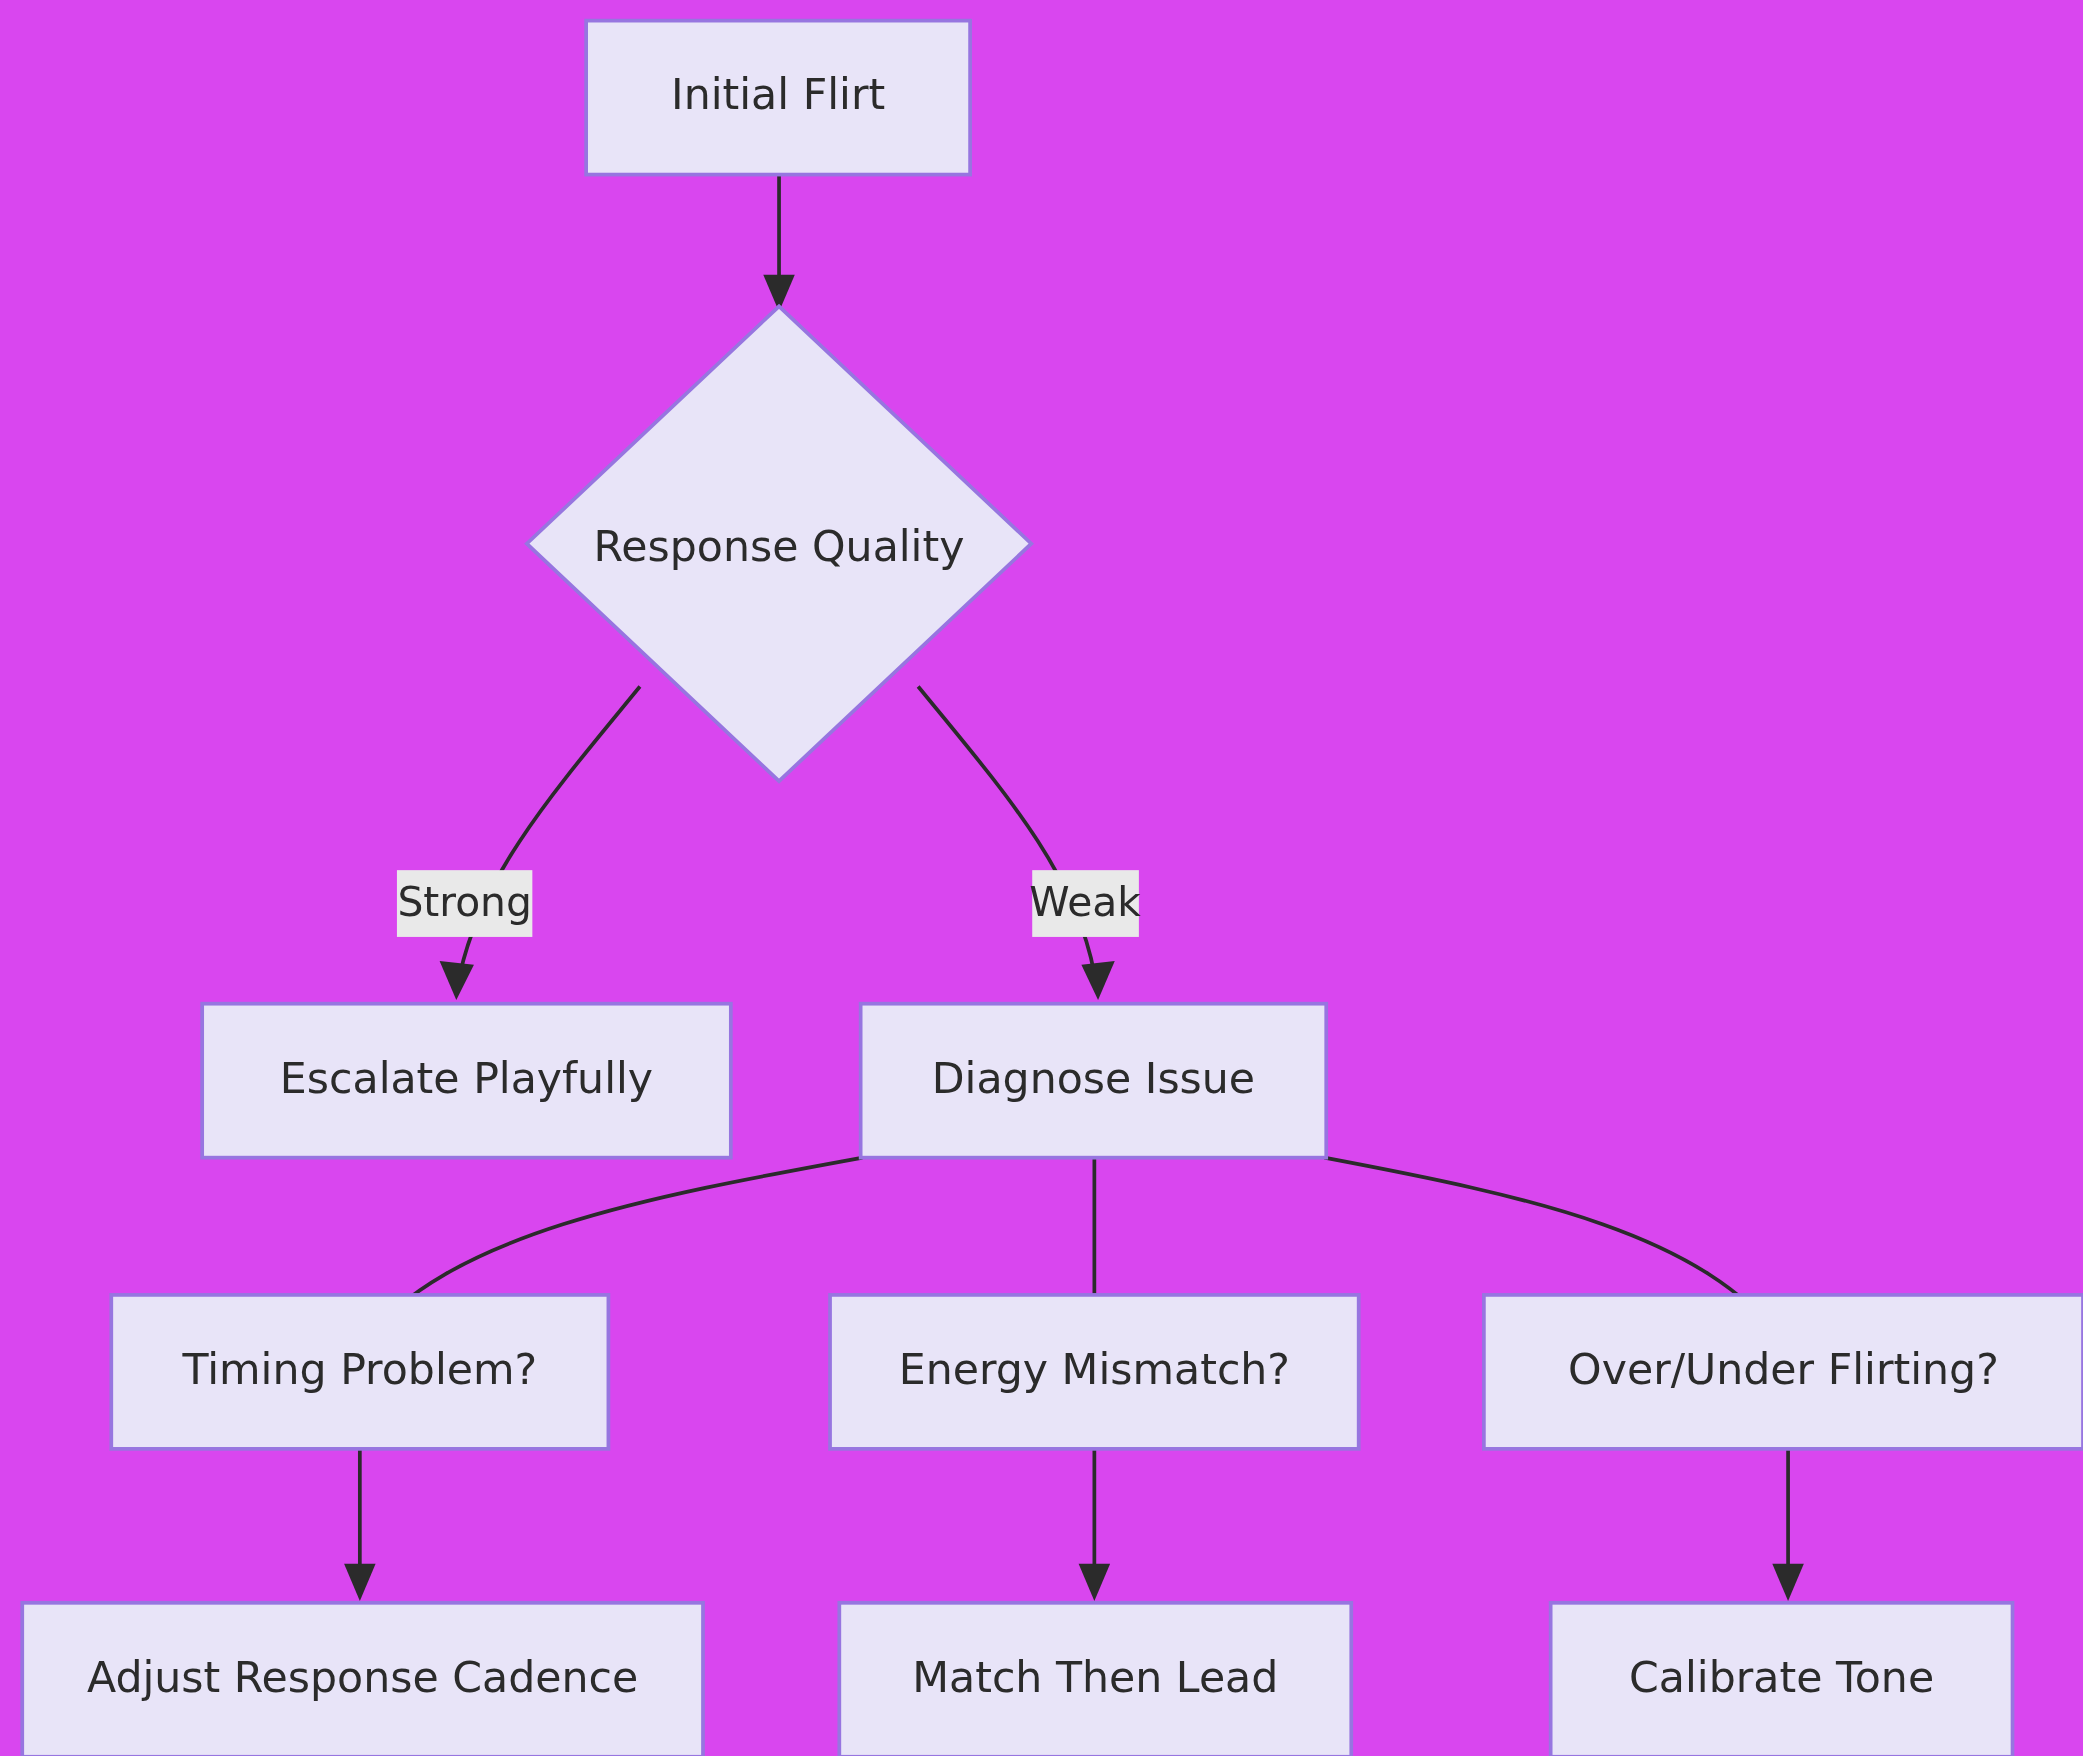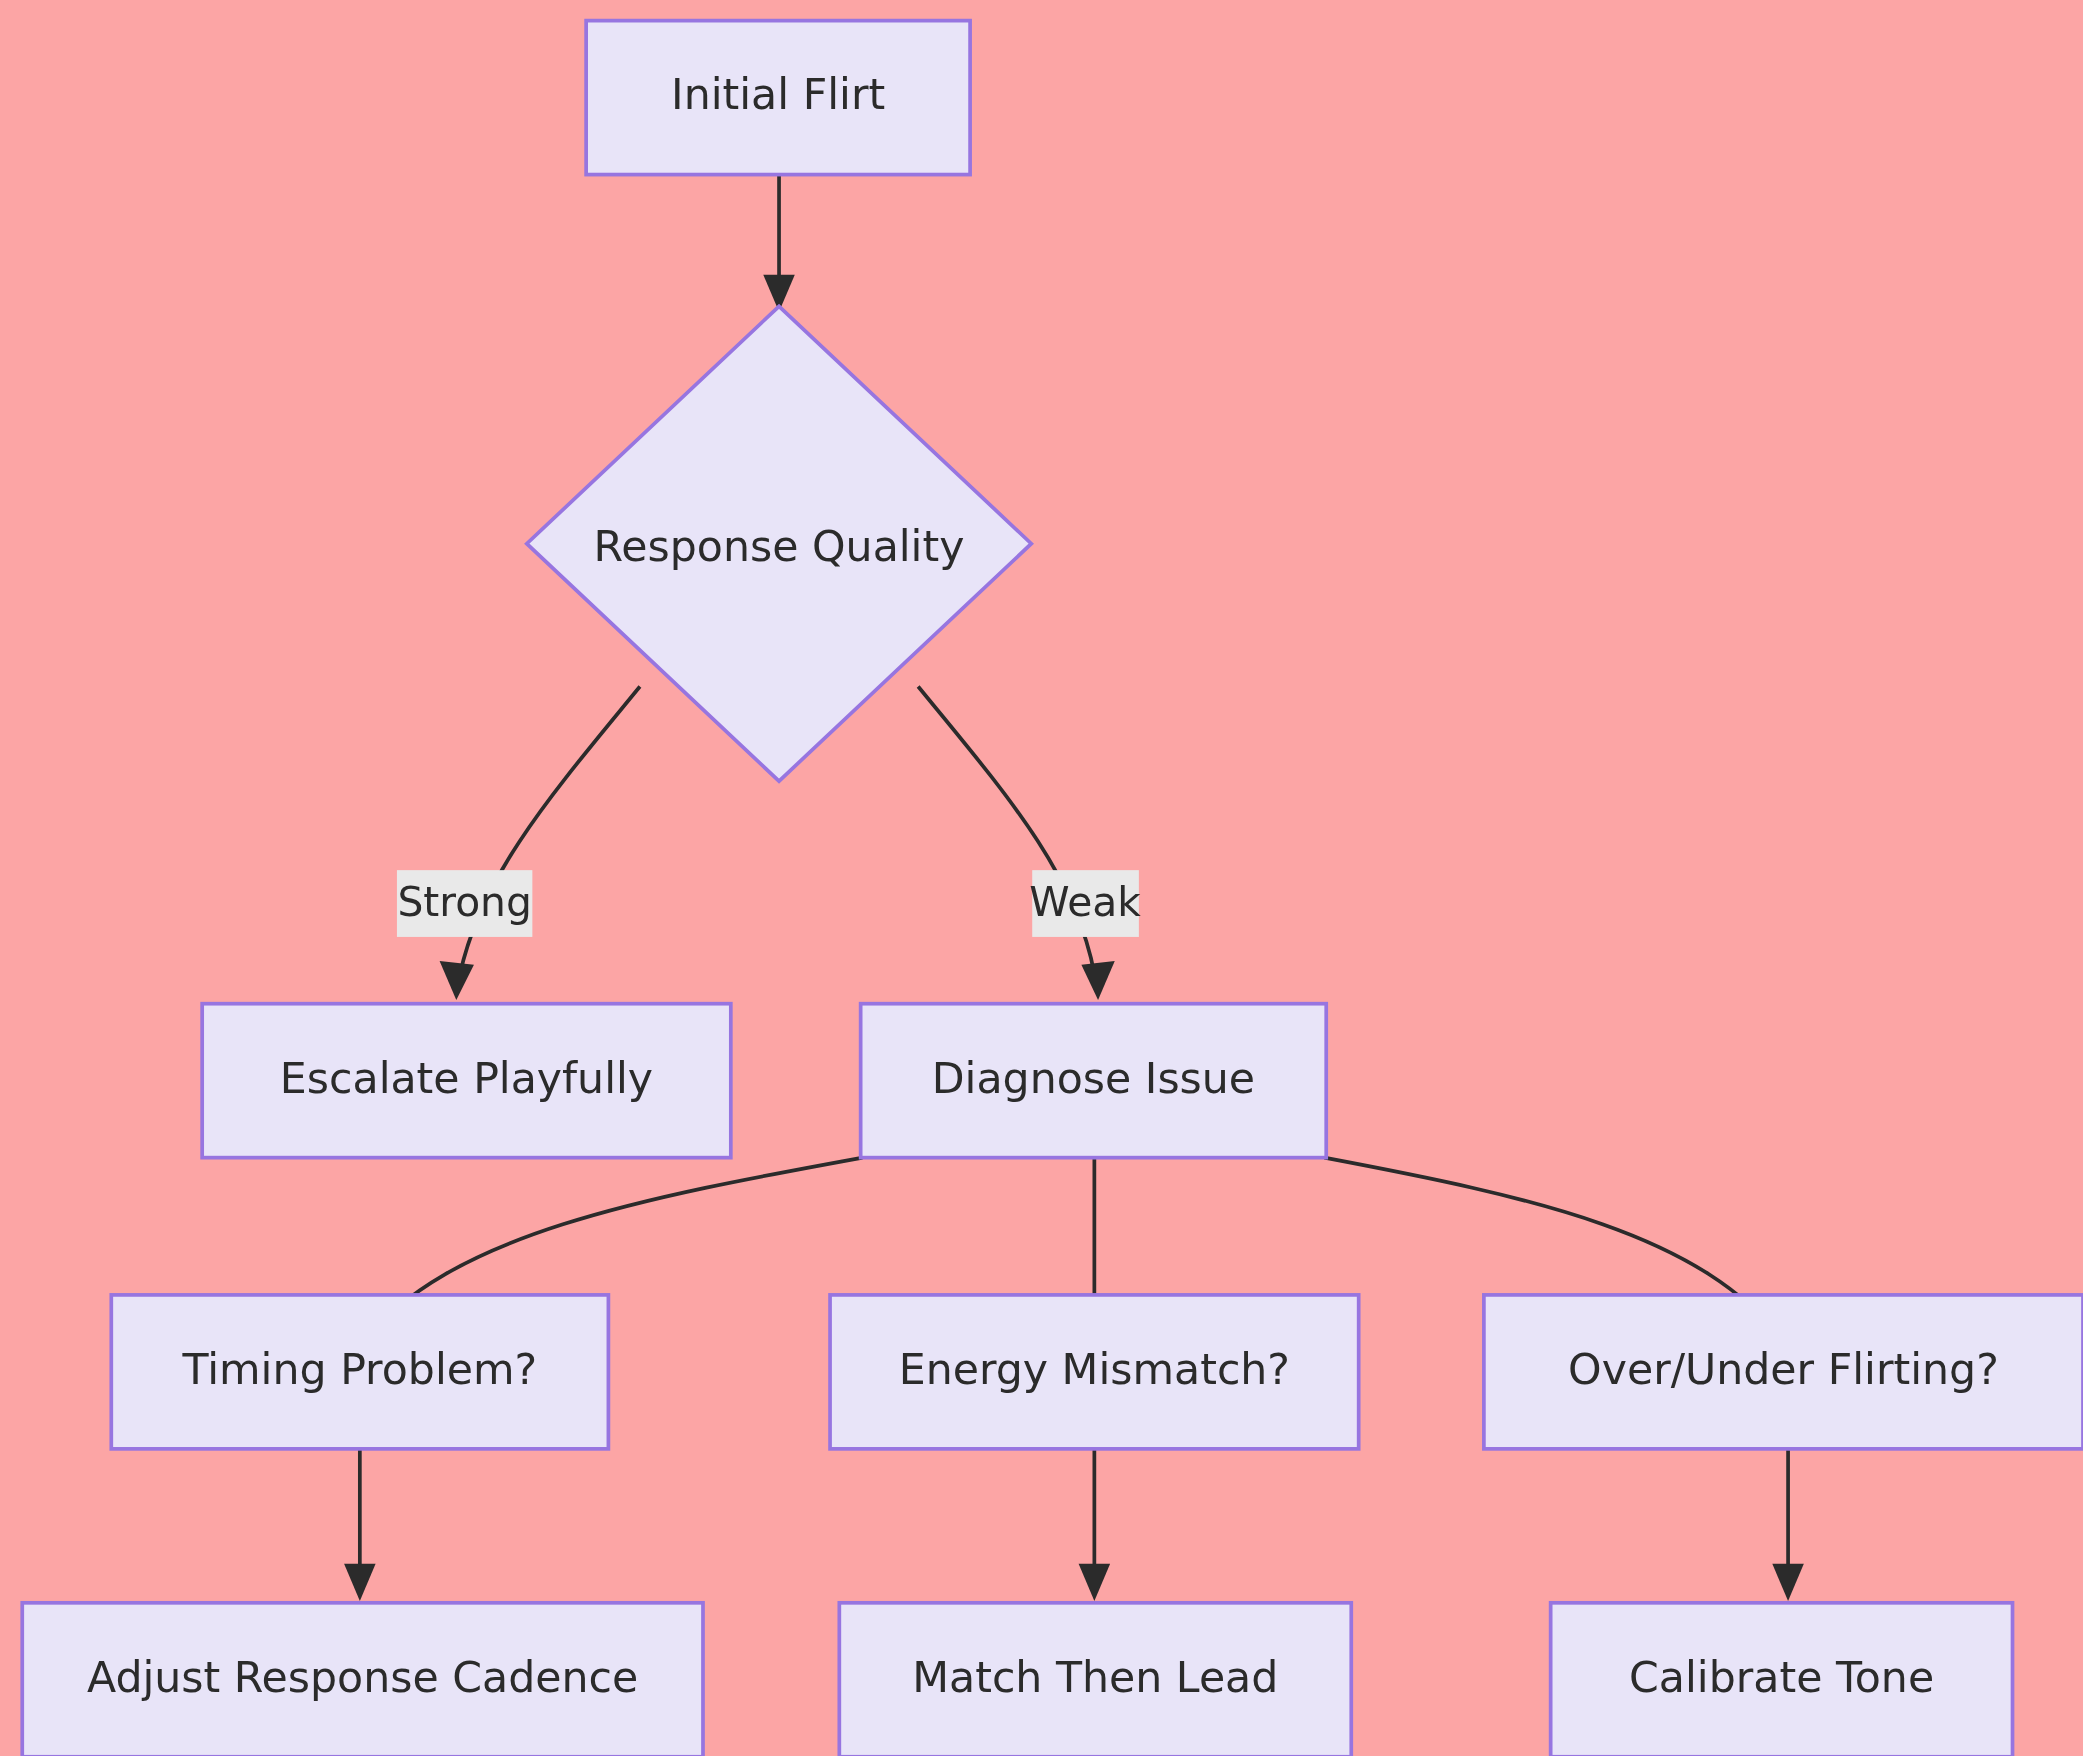--- a/index.html
+++ b/index.html
@@ -10,21 +10,21 @@
   body {
     width: 2083px;
     height: 1757px;
     font-family: "DejaVu Sans", sans-serif;
     overflow: hidden;
   }
   #flowchart-root {
     position: relative;
     width: 2083px;
     height: 1757px;
-    background: #fca5a5;
+    background: #d946ef;
   }
   svg.diagram {
     display: block;
     width: 2083px;
     height: 1757px;
   }
   .node-shape {
     fill: #e8e4f8;
     stroke: #9775e0;
     stroke-width: 4;

